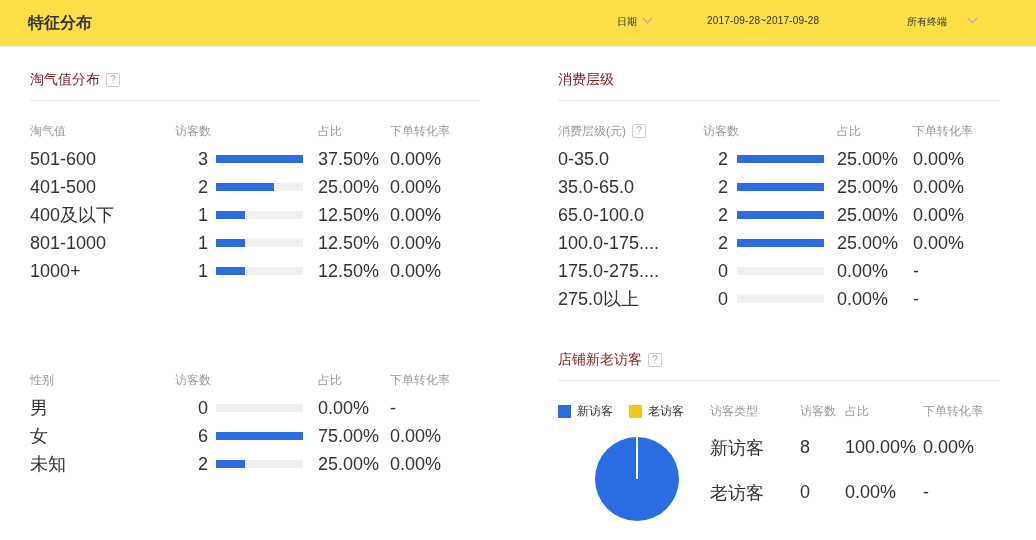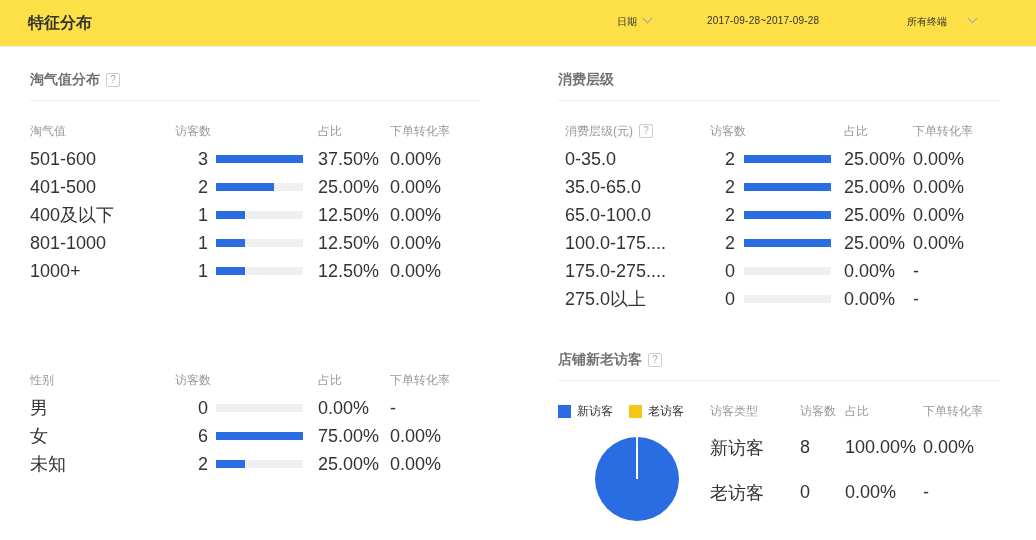--- a/index.html
+++ b/index.html
@@ -19,30 +19,30 @@
     border-bottom:1px solid #a6a6a6; transform:rotate(45deg); vertical-align:3px; margin-left:7px; }
   .chev.far { margin-left:22px; }
 
   
   .panel { position:absolute; background:#fff; }
   .p1 { left:30px;  top:70px;  width:450px; }
   .p2 { left:558px; top:70px;  width:442px; }
   .p3 { left:30px;  top:350px; width:450px; }
   .p4 { left:558px; top:350px; width:442px; }
   .panel-title-row { height:31px; border-bottom:1px solid #ececec; }
-  .panel-title { font-size:14px; font-weight:bold; color:#737373; }
+  .panel-title { font-size:14px; font-weight:normal; color:#7f1d1d; }
   .help { display:inline-block; width:14px; height:14px; border:1px solid #ccc; border-radius:2px;
     color:#aaa; font-size:10px; line-height:12px; text-align:center; margin-left:6px;
     vertical-align:1px; font-weight:normal; cursor:pointer; background:#fff; }
 
   .thead { height:44px; padding-top:16px; font-size:12px; color:#999; }
   .trow  { height:28px; font-size:18px; color:#333; }
   .grid  { display:grid; align-items:center; }
   .g-left  { grid-template-columns:140px 38px 110px 1fr 90px; }
-  .g-right { grid-template-columns:140px 30px 109px 1fr 87px;margin-left:7px; }
+  .g-right { grid-template-columns:140px 30px 109px 1fr 87px; }
   .g-p4    { grid-template-columns:152px 90px 45px 78px 77px; }
   .span2 { grid-column:2 / 4; padding-left:5px; }
   .c-label { text-align:left; color:#333; }
   .thead .c-label { color:#999; }
   .c-val { text-align:right; }
   .c-num { text-align:left; }
   .c-bar { padding-left:8px; }
   .g-right .c-bar { padding-left:9px; }
   .track { display:block; width:87px; height:8px; background:#f0f0f1; position:relative; overflow:hidden; }
   .fill  { display:block; height:8px; }

